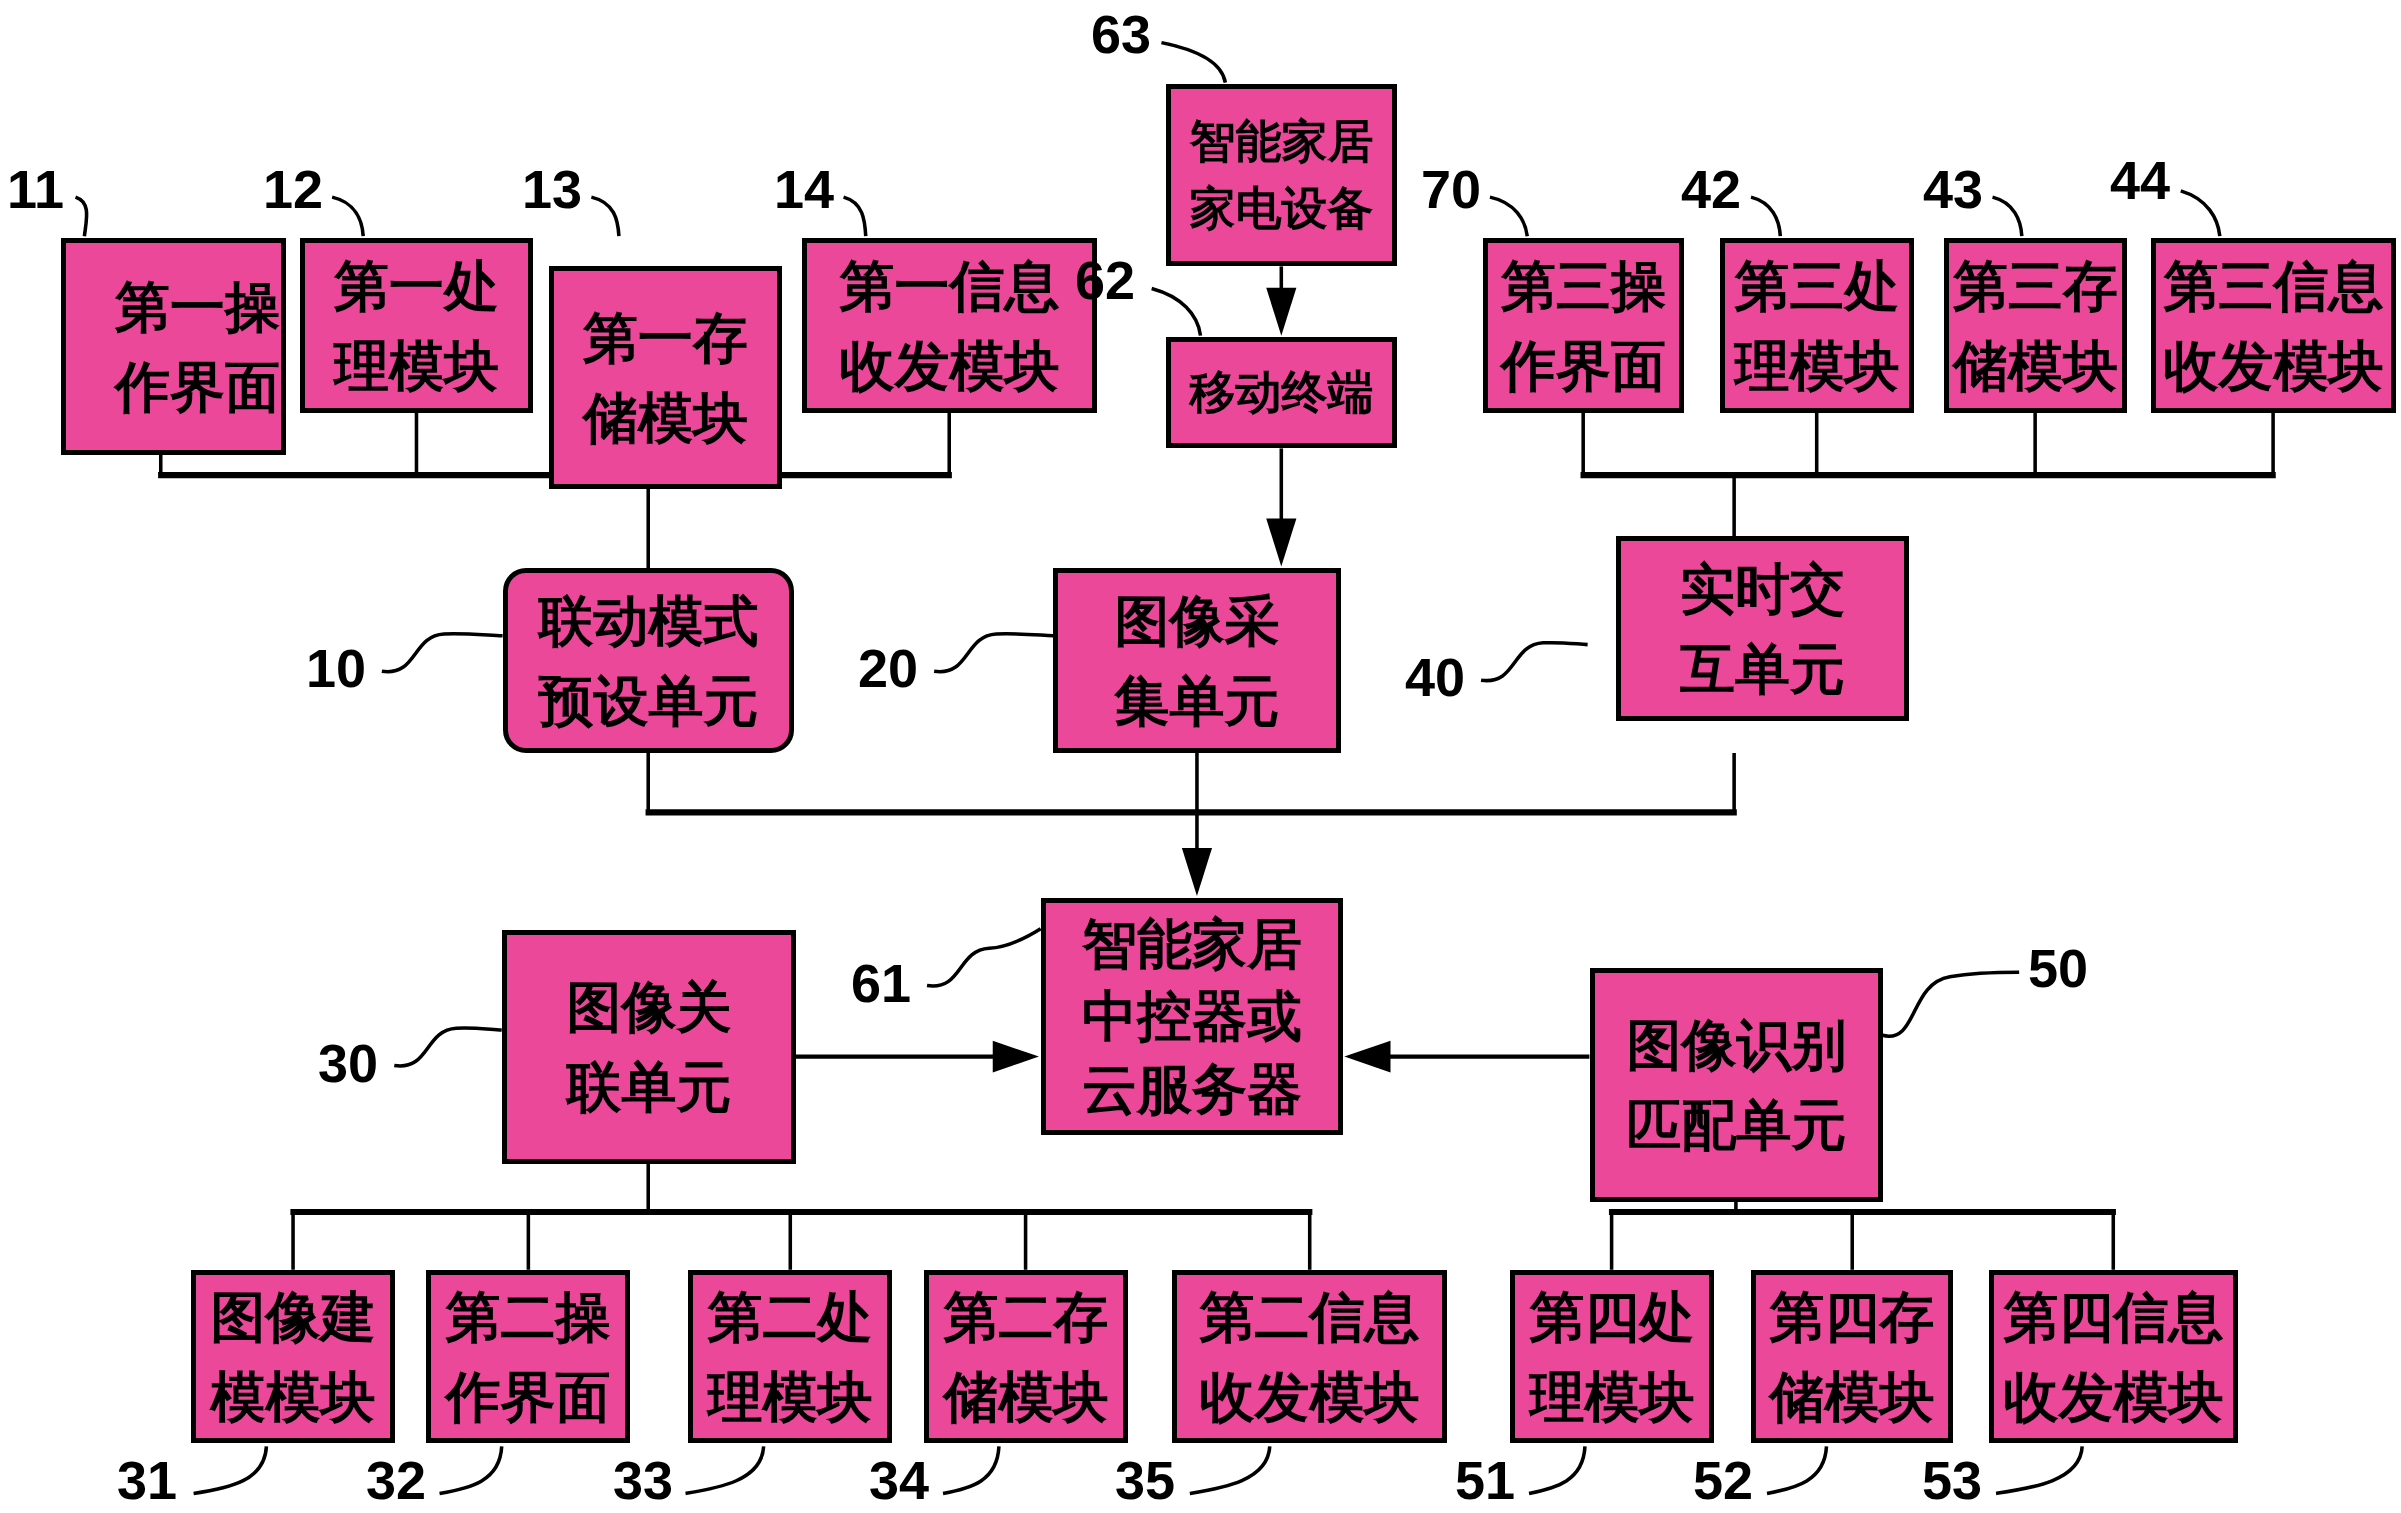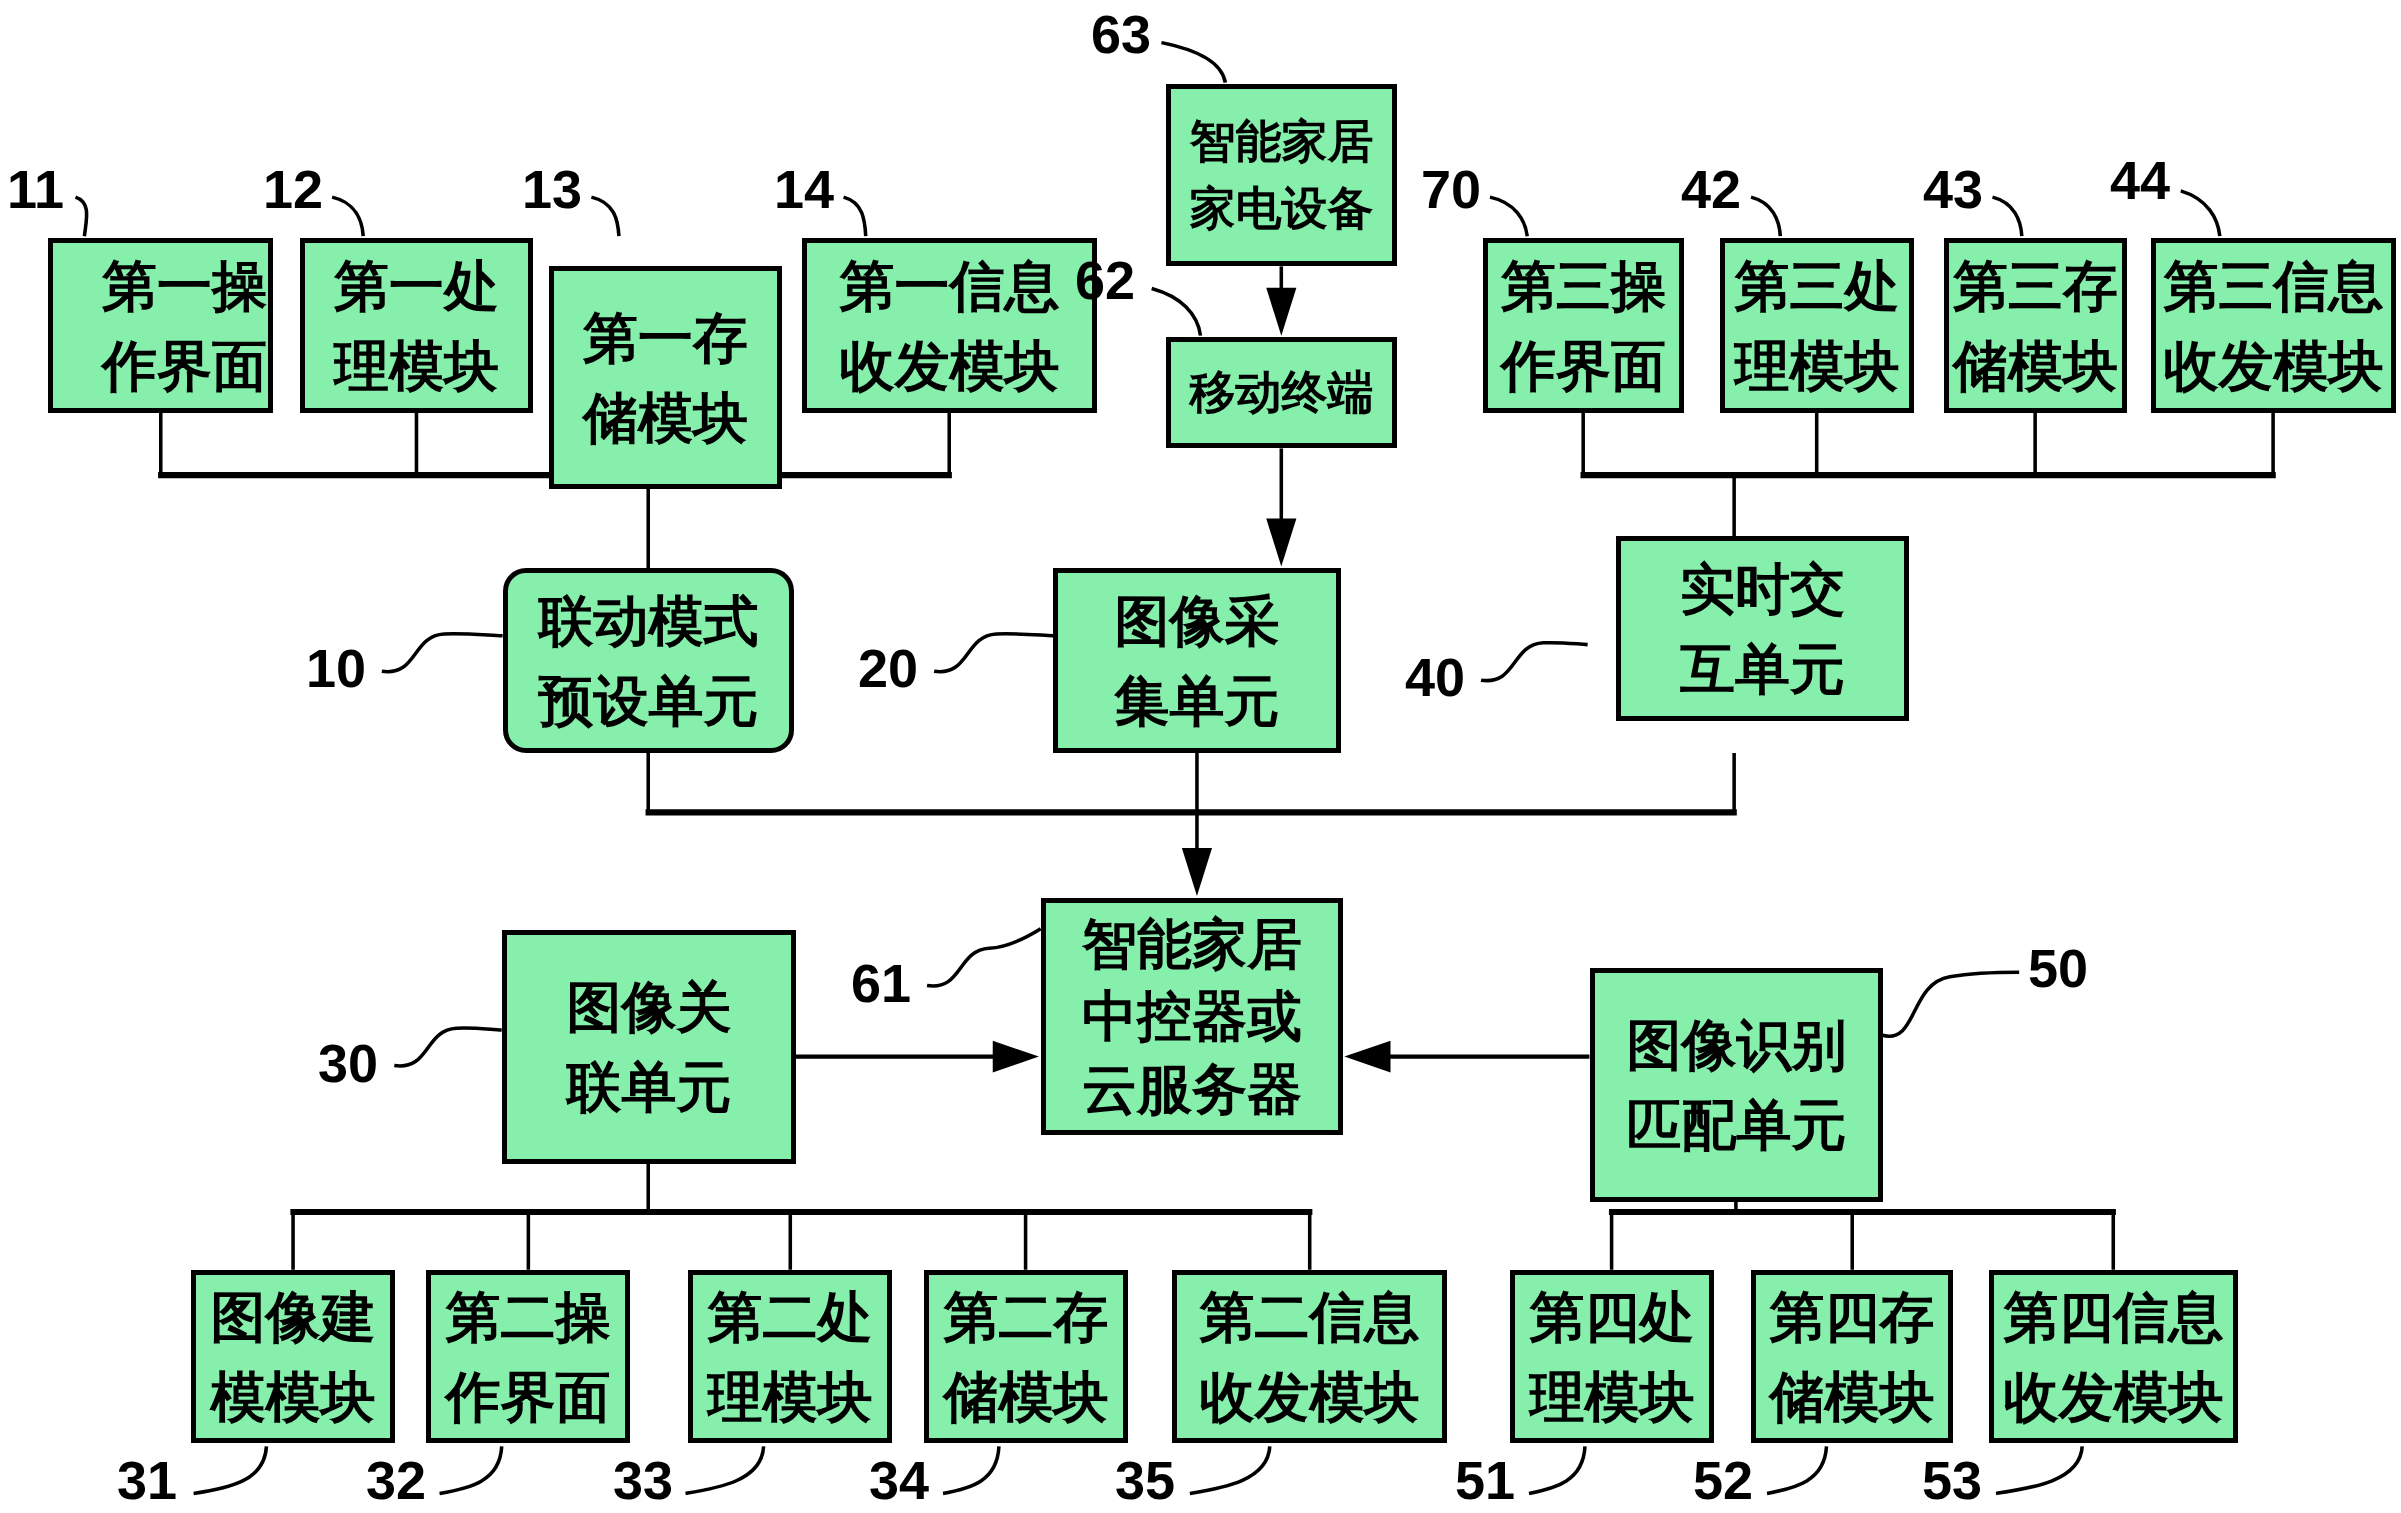--- a/index.html
+++ b/index.html
@@ -12,21 +12,21 @@
     overflow: hidden;
   }
   #connector-layer {
     position: absolute;
     left: 0; top: 0;
     width: 2401px; height: 1513px;
   }
   .box {
     position: absolute;
     border: 5.3px solid #000;
-    background: #86efac;
+    background: #ec4899;
     display: flex;
     align-items: center;
     justify-content: center;
     text-align: right;
     box-sizing: border-box;
     font-size: 55px;
     font-weight: bold;
     line-height: 1.45;
     color: #000;
     font-family: "DejaVu Serif", "DejaVu Sans", serif;
@@ -122,21 +122,21 @@
       <path d="M495,1682 C530,1676 563,1668 565,1629"></path>
       <path d="M772,1682 C808,1676 858,1668 860,1629"></path>
       <path d="M1062,1682 C1094,1676 1123,1668 1125,1629"></path>
       <path d="M1340,1682 C1376,1676 1428,1668 1430,1629"></path>
       <path d="M1722,1682 C1752,1676 1783,1668 1785,1629"></path>
       <path d="M1990,1682 C2022,1676 2055,1668 2057,1629"></path>
       <path d="M2248,1682 C2288,1676 2343,1668 2345,1629"></path>
     </g>
   </svg>
 
-  <div class="box" style="left:48px;top:238px;width:225px;height:175px;padding-left:48px;">
+  <div class="box" style="left:61px;top:238px;width:225px;height:217px;padding-left:48px;">
       <span class="box-text">第一操
 作界面</span>
     </div>
   <div class="box" style="left:300px;top:238px;width:233px;height:175px;">
       <span class="box-text">第一处
 理模块</span>
     </div>
   <div class="box" style="left:549px;top:238px;width:233px;height:223px;margin-top:28px;">
       <span class="box-text">第一存
 储模块</span>

